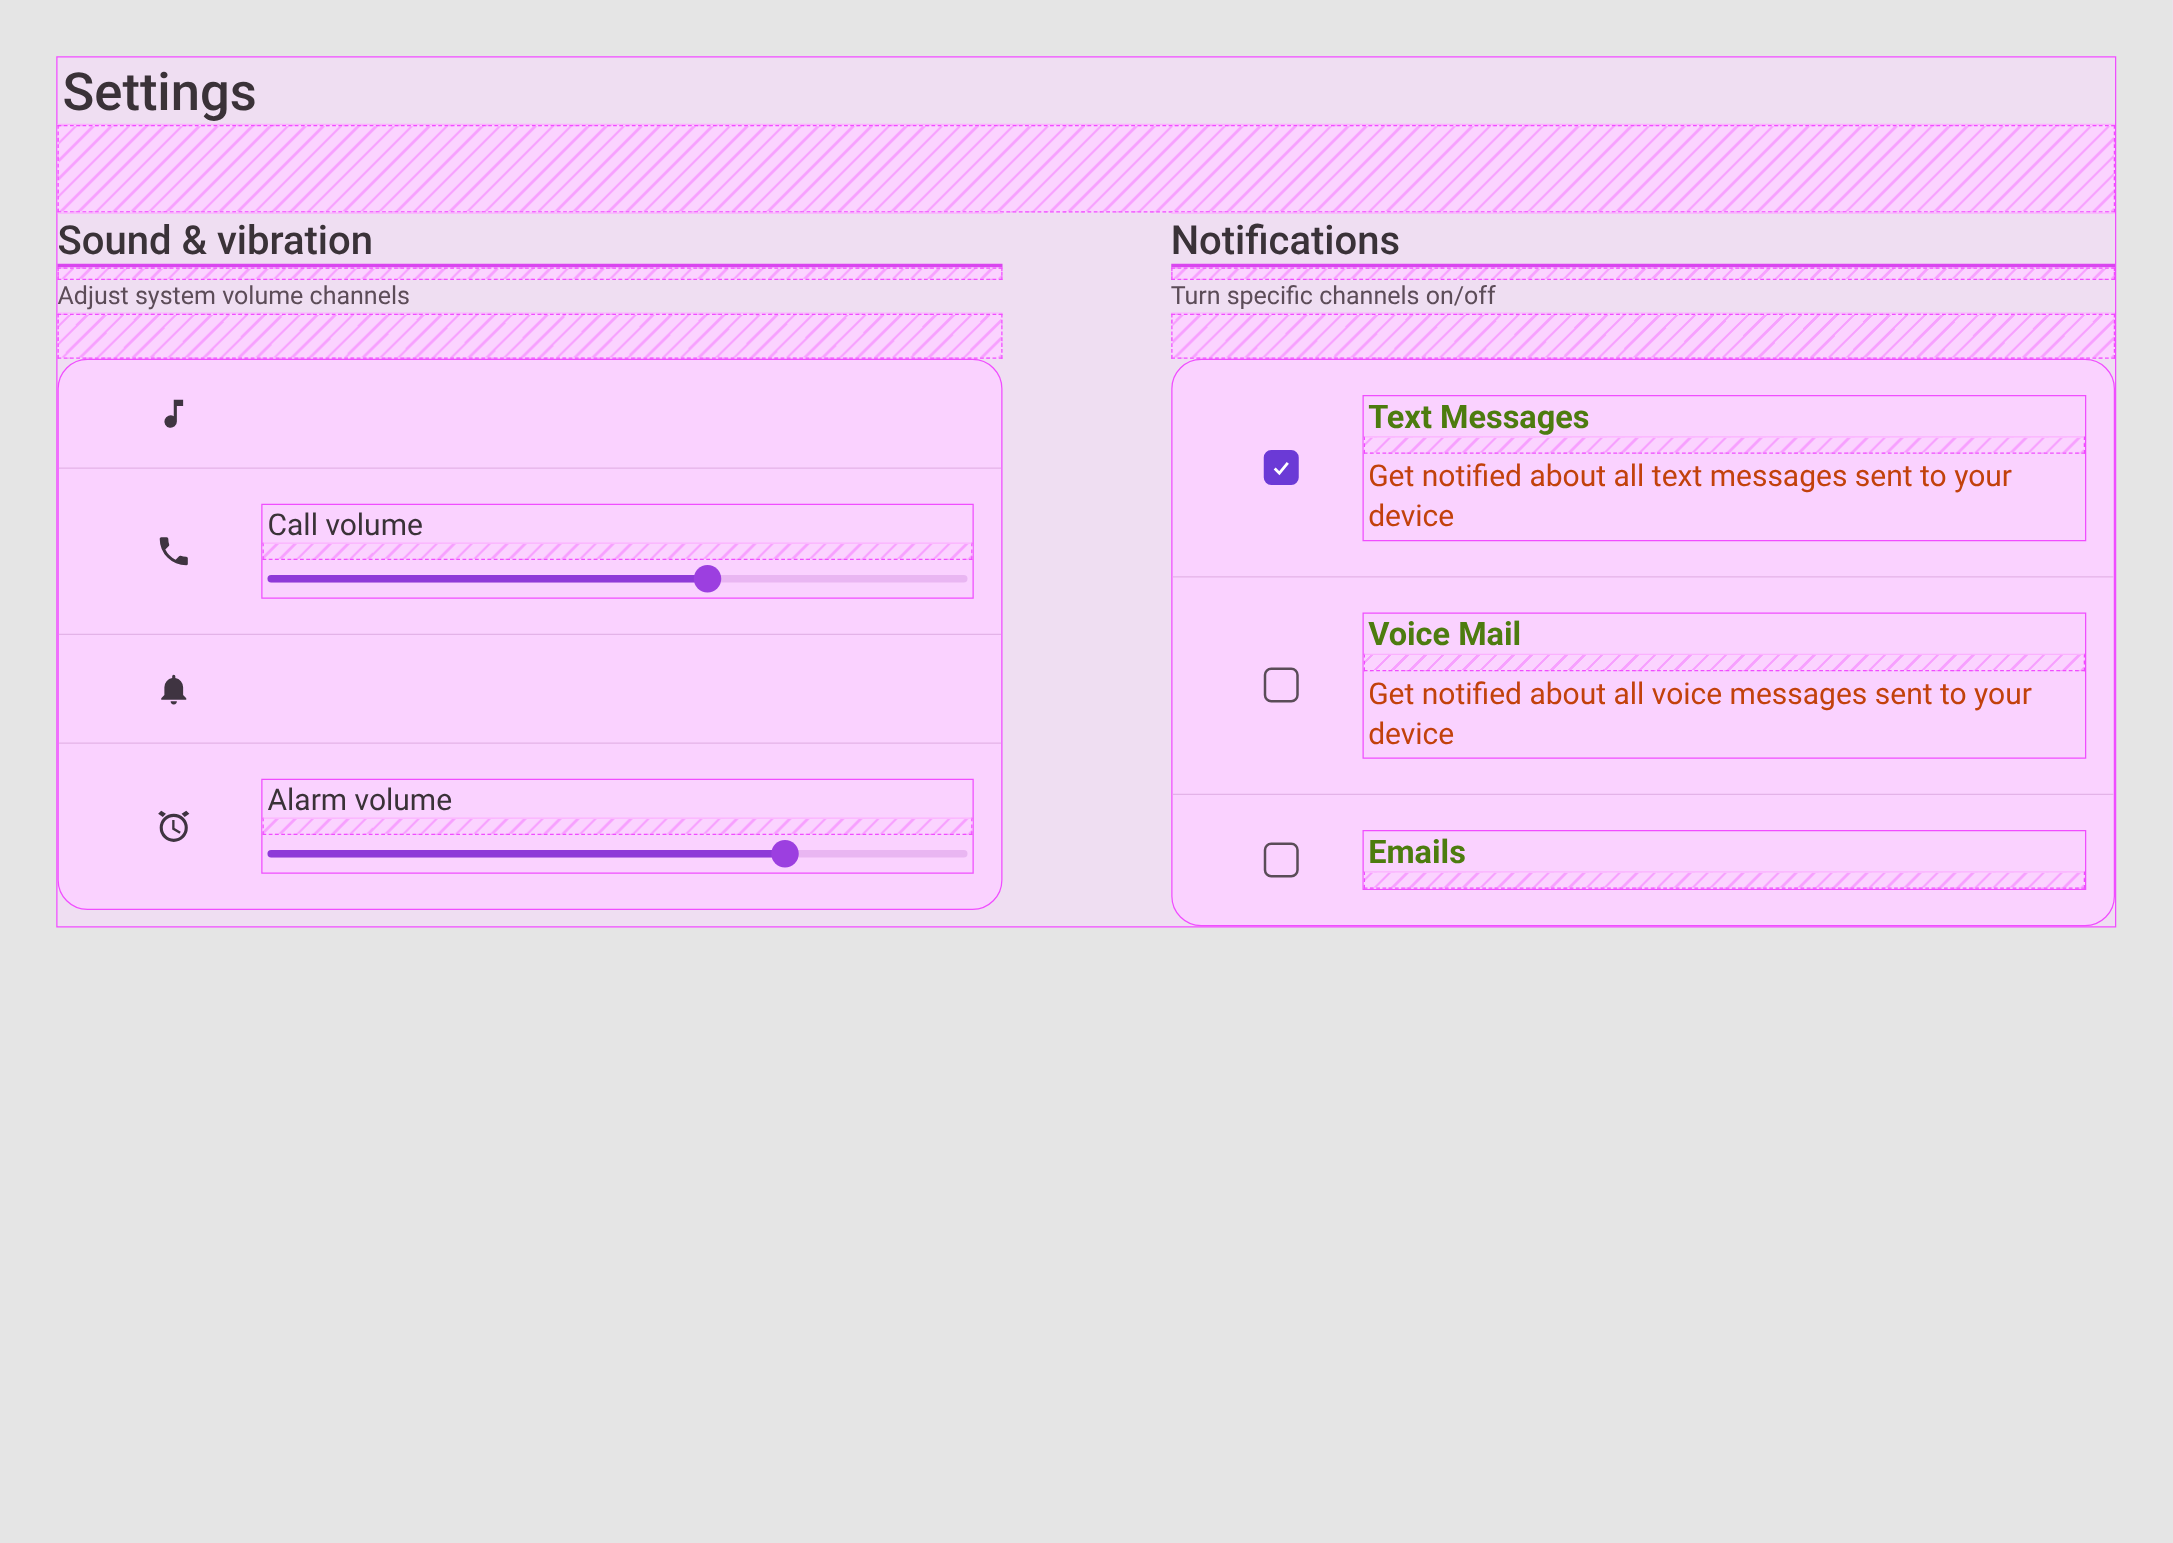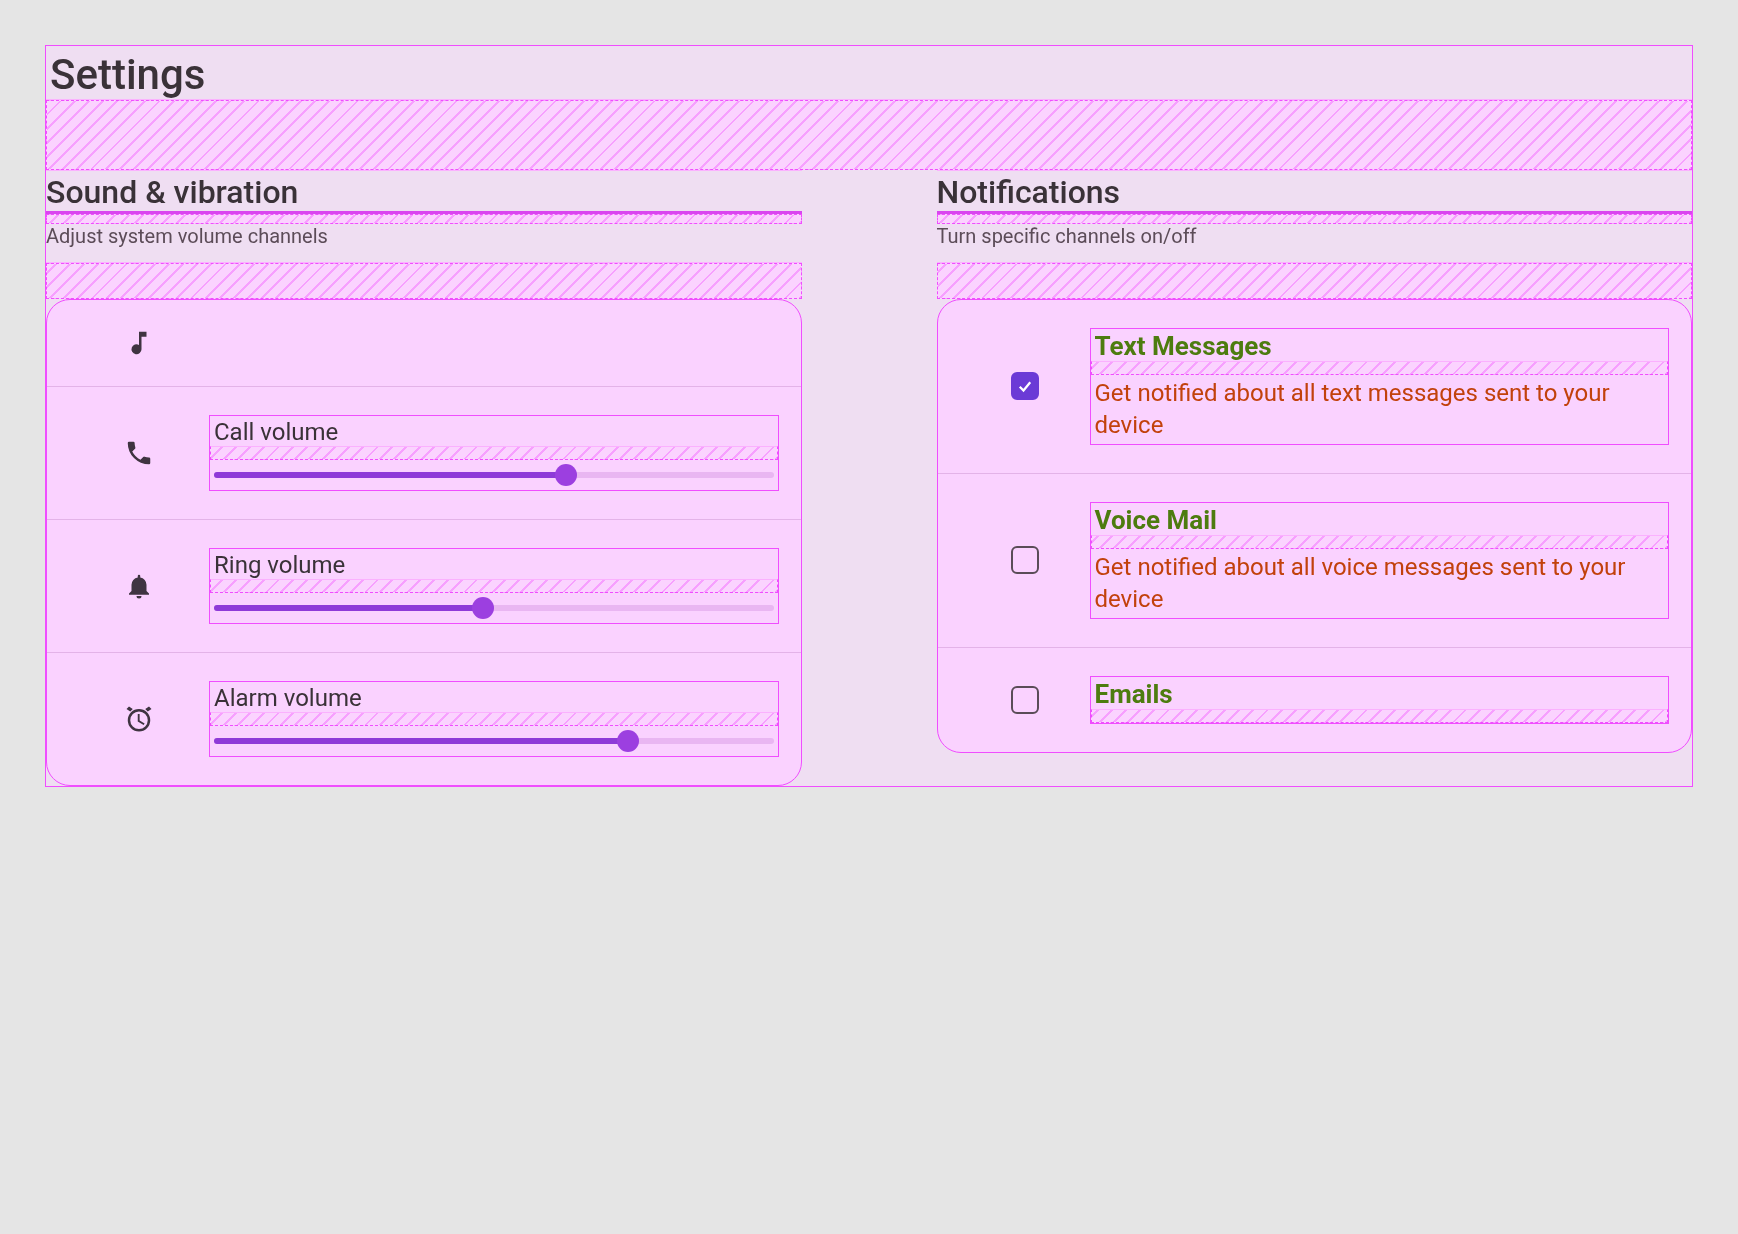--- a/index.html
+++ b/index.html
@@ -48,21 +48,21 @@
       color: #3a3238;
       padding-top: 2px;
       border-top: 1px solid #fbb1ff;
       border-bottom: 3px solid #d946ef;
     }
 
     .section-gap1 { height: 10px; }
     .section-sub {
       font-size: 20px;
       color: #5c4c58;
-      padding-bottom: 14px;
+      padding-bottom: 2px;
       border-bottom: 1px solid #fbb1ff;
     }
     .section-gap2 { height: 36px; }
 
     .card {
       background: #fad2ff;
       border: 1px solid #f04dff;
       border-radius: 24px;
       overflow: hidden;
     }
@@ -203,30 +203,20 @@
             </div>
           </div>
         </div>
 
         <div class="row">
           <div class="icon-cell">
             <svg viewBox="0 0 24 24">
                 <path d="M12 22a2 2 0 0 0 2-2h-4a2 2 0 0 0 2 2zm6-6V11a6 6 0 0 0-5-5.9V4a1 1 0 0 0-2 0v1.1A6 6 0 0 0 6 11v5l-2 2v1h16v-1z"></path>
               </svg>
           </div>
-          <div class="row-content">
-            <div class="row-label">Ring volume</div>
-            <div class="hatch row-gap"></div>
-            <div class="slider">
-              <div class="track">
-                  <div class="fill" style="width: 48%;"></div>
-                  <div class="thumb" style="left: 48%;"></div>
-                </div>
-            </div>
-          </div>
         </div>
 
         <div class="row">
           <div class="icon-cell">
             <svg viewBox="0 0 24 24">
                 <path d="M12 4a9 9 0 1 0 9 9 9 9 0 0 0-9-9zm0 16a7 7 0 1 1 7-7 7 7 0 0 1-7 7zM12.5 8H11v6l4.7 2.8.8-1.3-4-2.4zM4 2 2 4l3 2 2-2zm16 0-3 2 2 2 3-2z"></path>
               </svg>
           </div>
           <div class="row-content">
             <div class="row-label">Alarm volume</div>

